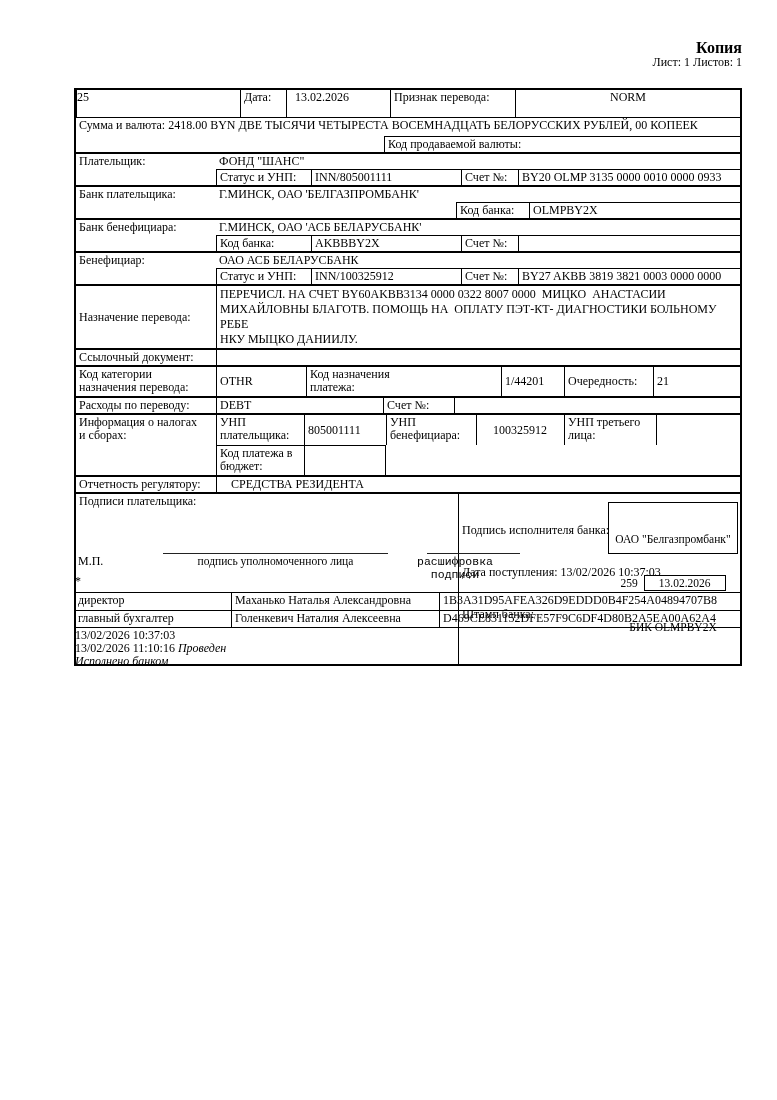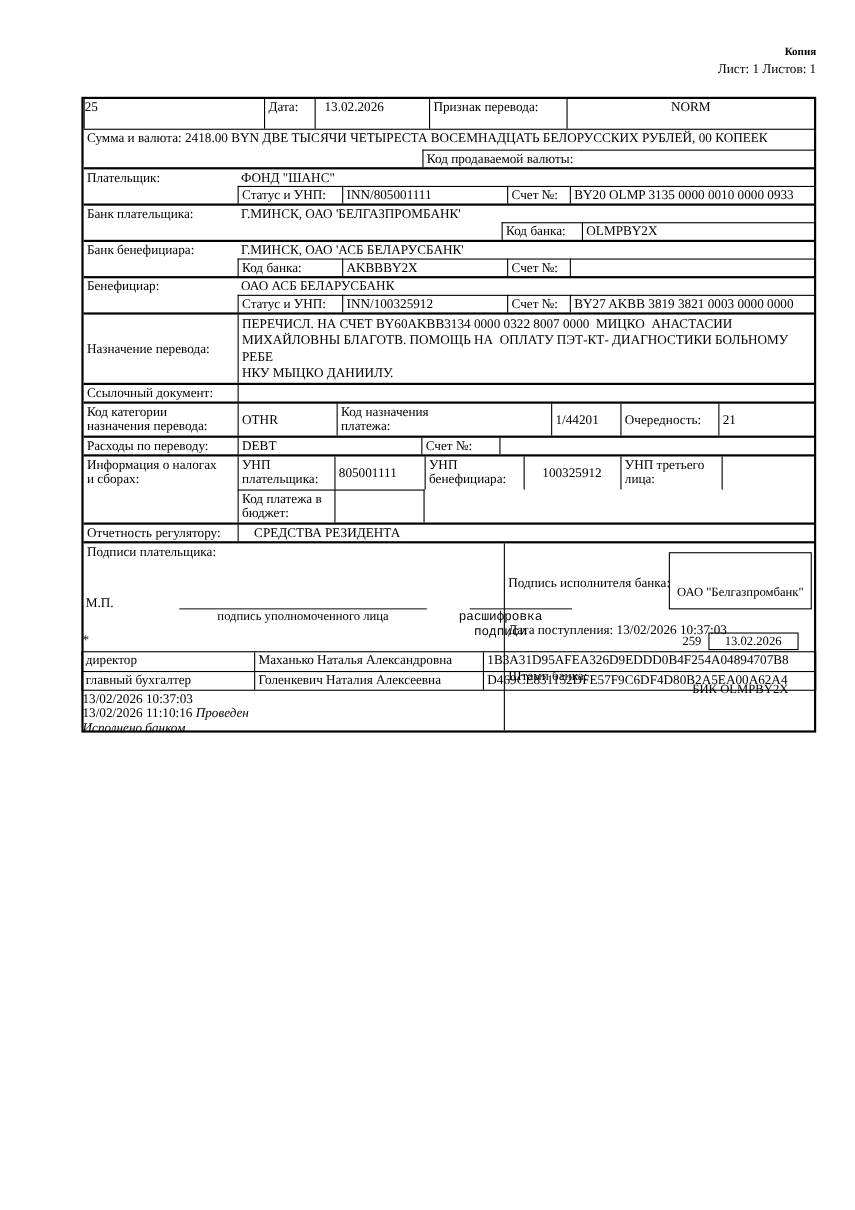--- a/index.html
+++ b/index.html
@@ -1,19 +1,19 @@
 <!DOCTYPE html>
 <html><head>
 <meta charset="utf-8">
 <style>
   html,body{margin:0;padding:0;background:#fff;}
   .page{position:relative;width:777px;height:1100px;background:#fff;
         font-family:"Liberation Serif", serif;font-size:12px;color:#000;overflow:hidden;}
   .hdr{position:absolute;left:74px;width:668px;text-align:right;line-height:15px;}
-  .hdr .copy{font-weight:bold;font-size:10px;}
+  .hdr .copy{font-weight:bold;font-size:16px;}
   
   .ftable{position:absolute;left:74px;top:88px;width:668px;border:2px solid #000;box-sizing:border-box;}
   .row{display:flex;align-items:stretch;box-sizing:border-box;}
   .c{box-sizing:border-box;padding:1px 3px;line-height:13px;white-space:pre-wrap;overflow:hidden;}
   .bl{border-left:1px solid #000;}
   .bt{border-top:1px solid #000;}
   .br{border-right:1px solid #000;}
   .bb1{border-bottom:1px solid #000;}
   .sep{border-bottom:2px solid #000;}
   .flex1{flex:1;}
@@ -181,21 +181,21 @@
           <div class="stamp-row">
             <span>259</span>
             <span class="stamp-date">13.02.2026</span>
           </div>
           <div>БИК OLMPBY2X</div>
         </div>
       </div>
     </div>
   </div>
 
-  <div class="abs" style="left:78px;top:541px;">М.П.</div>
+  <div class="abs" style="left:78px;top:554px;">М.П.</div>
   <div class="sigline" style="left:163px;top:553px;width:225px;"></div>
   <div class="siglabel" style="left:163px;top:555px;width:225px;">подпись уполномоченного лица</div>
   <div class="sigline" style="left:427px;top:553px;width:93px;"></div>
   <div class="siglabel" style="left:395px;top:555px;width:120px;font-family:Liberation Mono, monospace;">расшифровка подписи</div>
 
   <div class="abs" style="left:75px;top:574px;">*</div>
 
   <div class="btable">
     <div class="row" style="min-height:17px;">
       <div class="c" style="width:156px;">директор</div>

